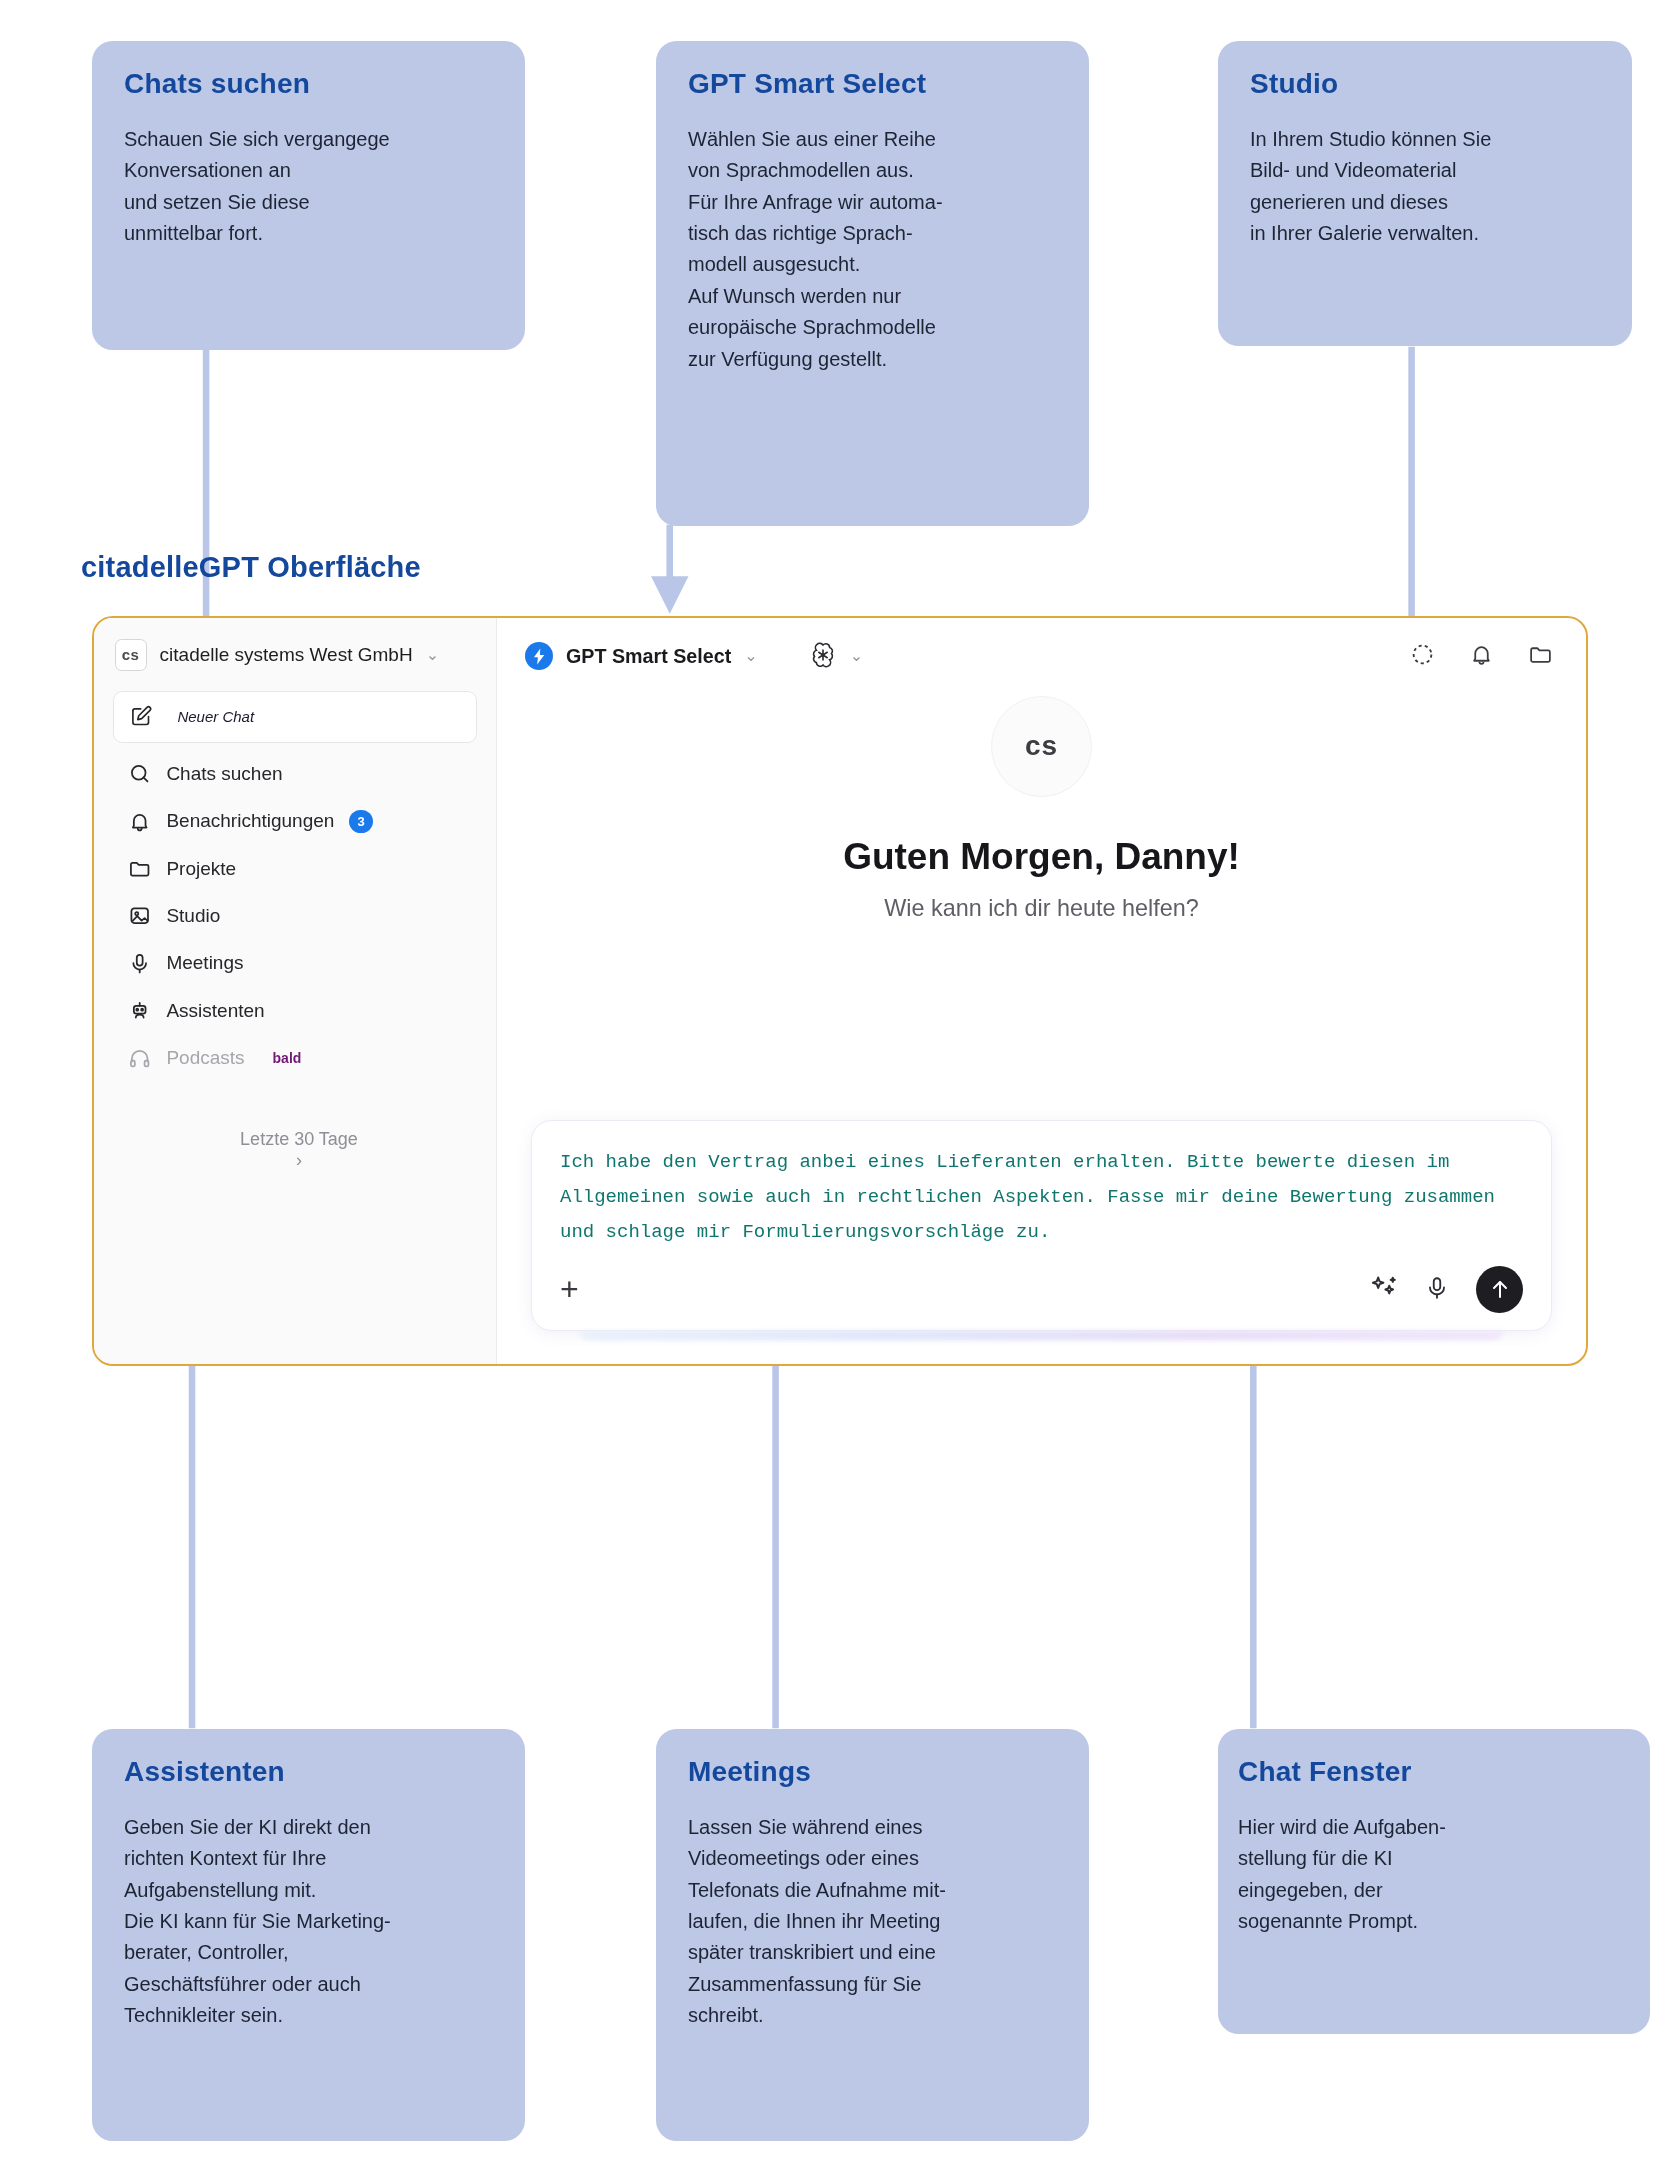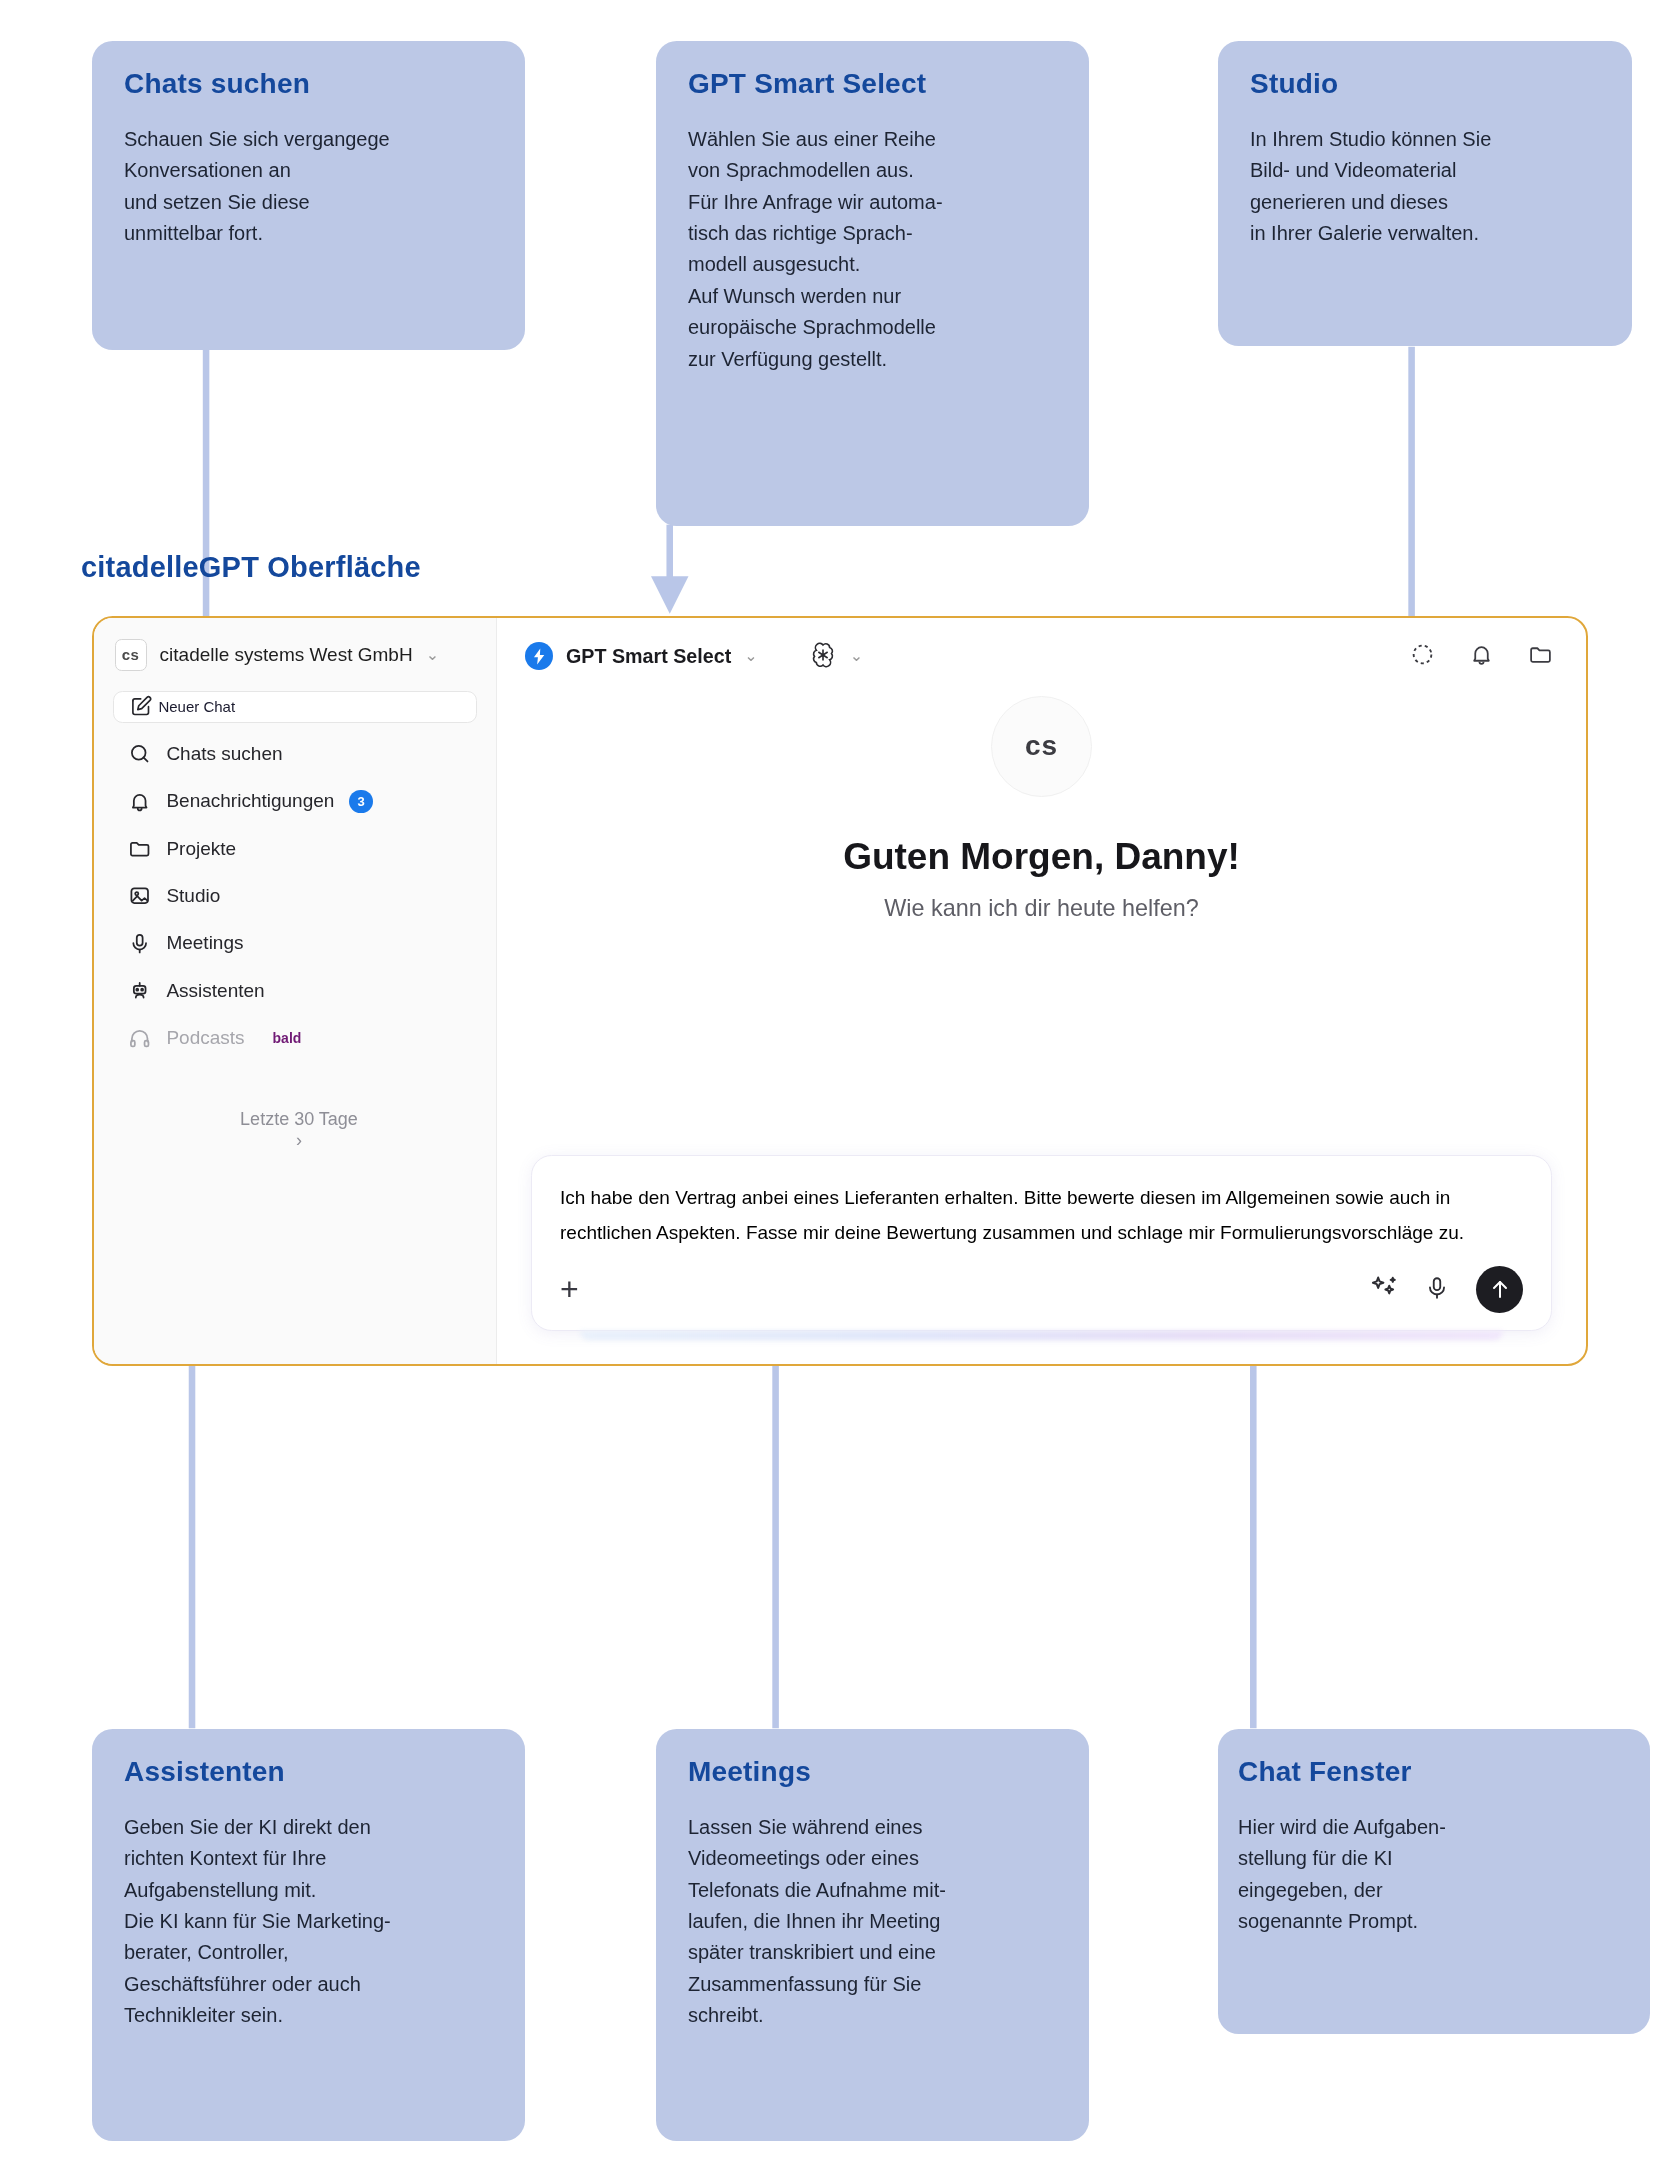--- a/index.html
+++ b/index.html
@@ -72,22 +72,23 @@
     font-size:15px;font-weight:bold;color:#4a4a4a;background:#fff;
     letter-spacing:0.5px;
   }
   .org-name{font-size:19px;color:#1e1e1e;font-weight:500;white-space:nowrap;}
   .chev{color:#9b9b9b;font-size:16px;line-height:1;}
   .new-chat{
     margin:3.7px 19px 7.5px 19px;
     border:0.9px solid #e6e6e6;
     border-radius:9.4px;
     background:#fff;
-    display:flex;align-items:center;gap:6px;
-    padding:3px 15px;
+    display:flex;align-items:center;gap:25px;
+    padding:13px 15px;
+    font-style:italic;
   }
   .nav-item{
     display:flex;align-items:center;gap:15px;
     padding:12px 34px 12px 34px;
     font-size:19px;color:#26262b;
   }
   .nav-item.muted{color:#a6a6ac;}
   .nav-label{white-space:nowrap;}
   .badge-count{
     background:#1a7aeb;color:#fff;border-radius:50%;
@@ -132,21 +133,21 @@
   .composer-wrap{padding:28px 34px 24px 34px;}
   .composer{
     border:0.9px solid #eceaf5;
     border-radius:20.6px;
     background:#fff;
     box-shadow:0 2.8px 15px rgba(120,110,190,.10);
     padding:24px 28px 17px 28px;
     position:relative;
   }
   .composer-text{
-    font-size:19px;line-height:1.85;color:#000000;
+    font-size:19px;line-height:1.85;color:#0f766e;font-family:Liberation Mono, monospace;
   }
   .composer-tools{
     display:flex;align-items:center;margin-top:15px;
   }
   .tools-right{margin-left:auto;display:flex;align-items:center;gap:26px;}
   .send-btn{
     width:47px;height:47px;border-radius:50%;
     background:#1d1d22;display:flex;align-items:center;justify-content:center;
   }
   .composer-glow{

